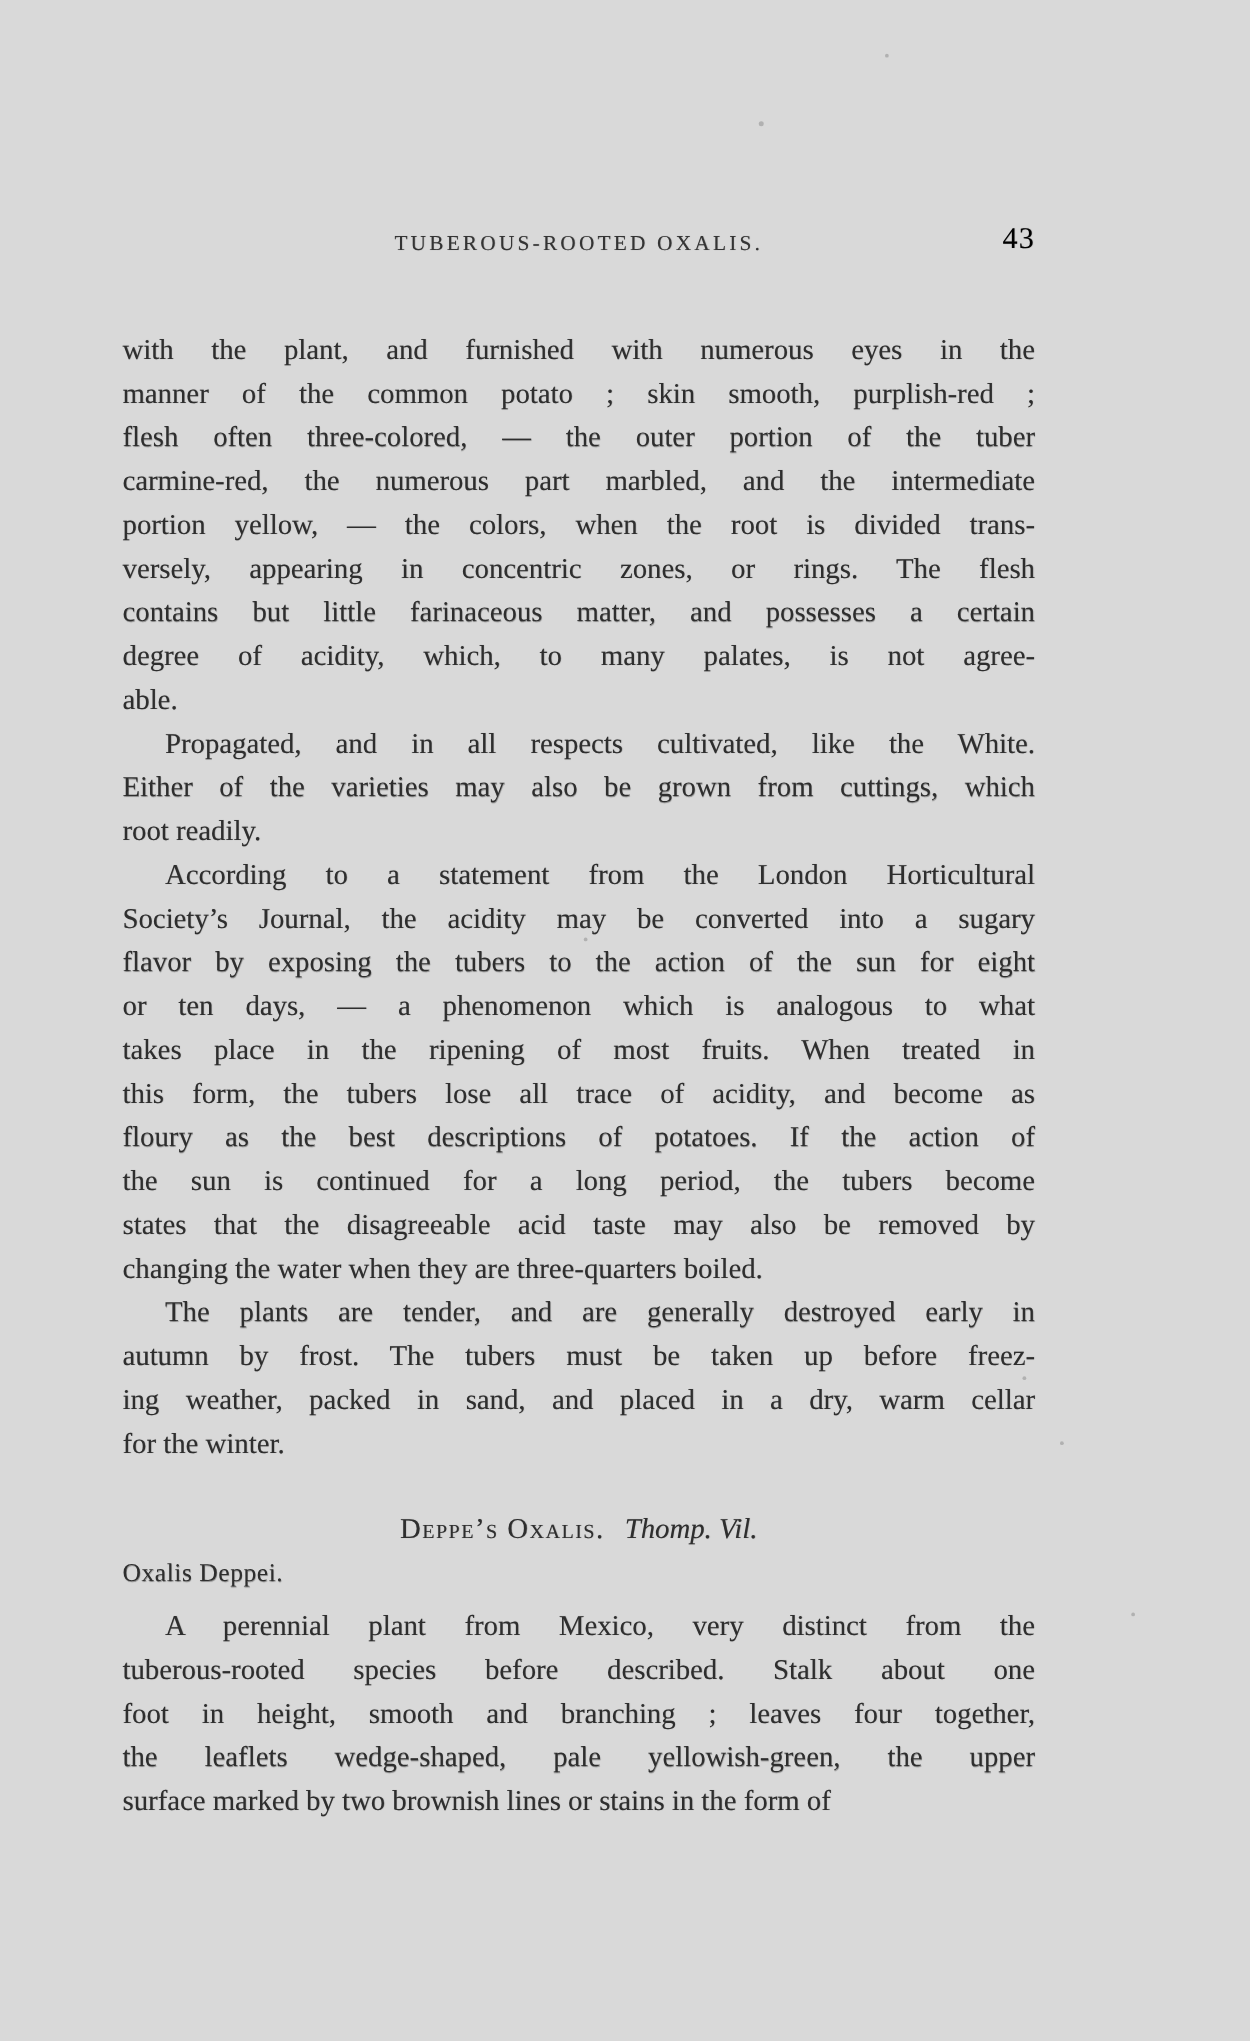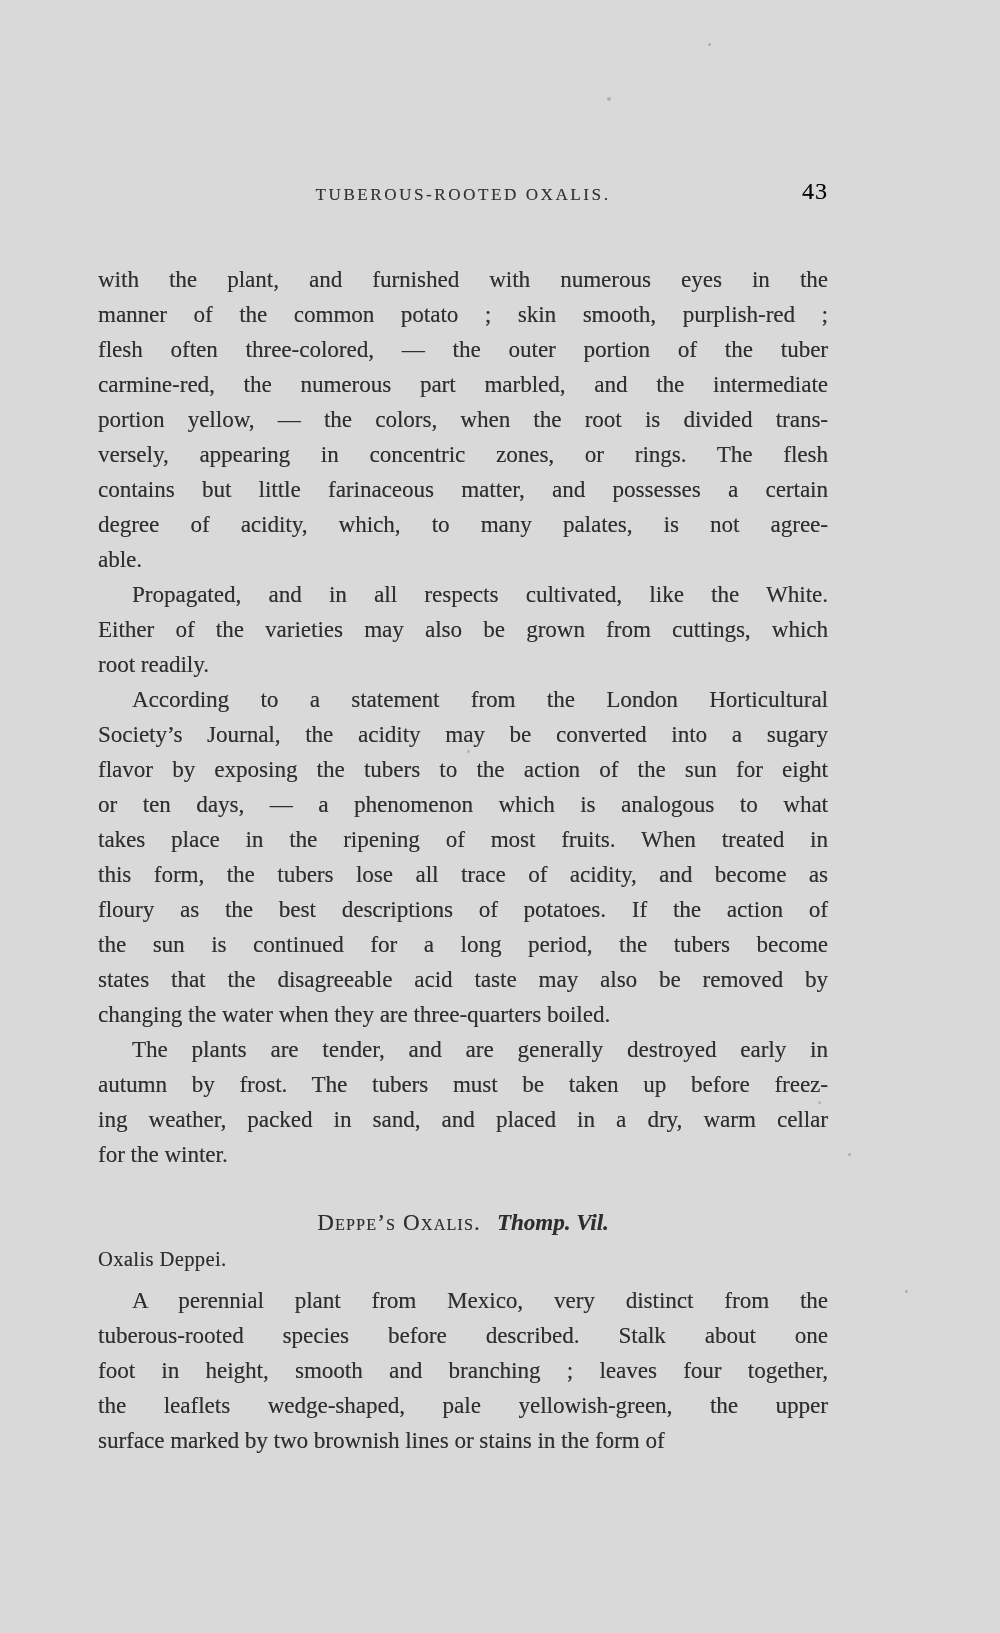--- a/index.html
+++ b/index.html
@@ -67,21 +67,20 @@
     font-size: 23px;
     white-space: nowrap;
   }
   .species-name {
     font-variant: small-caps;
     letter-spacing: 1.2px;
   }
   .species-authority {
     font-style: italic;
     margin-left: 16px;
-    font-weight: bold;
   }
   .species-subheading {
     margin-top: 4px;
     height: 30px;
     line-height: 30px;
     text-align: left;
     font-size: 20.5px;
     letter-spacing: 0.4px;
   }
   .species-subheading + .paragraph { margin-top: 9px; }

